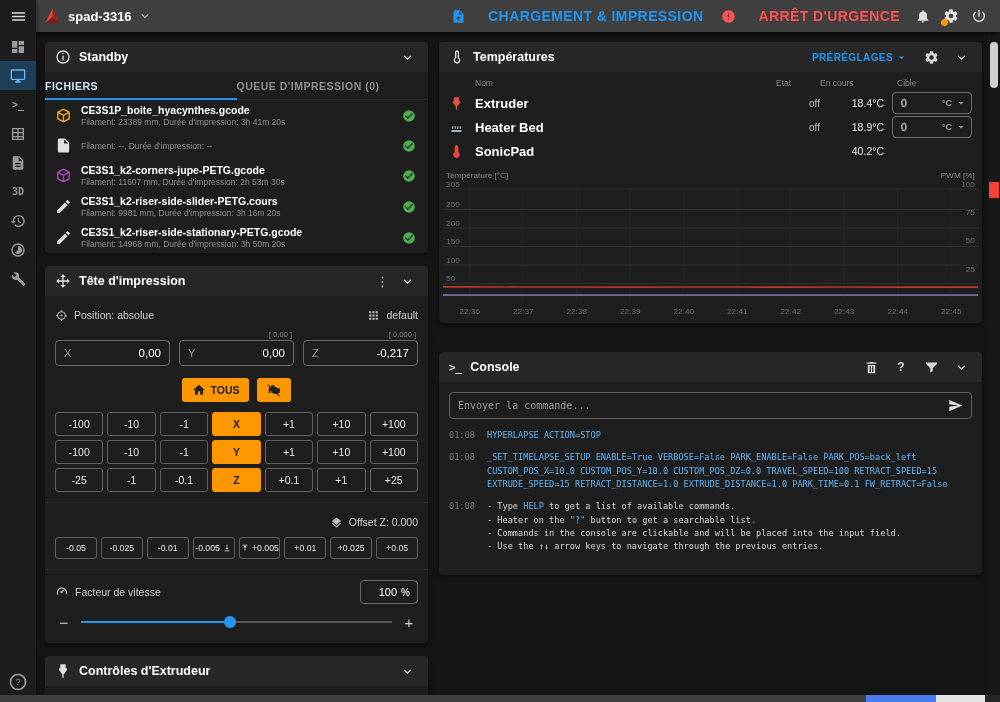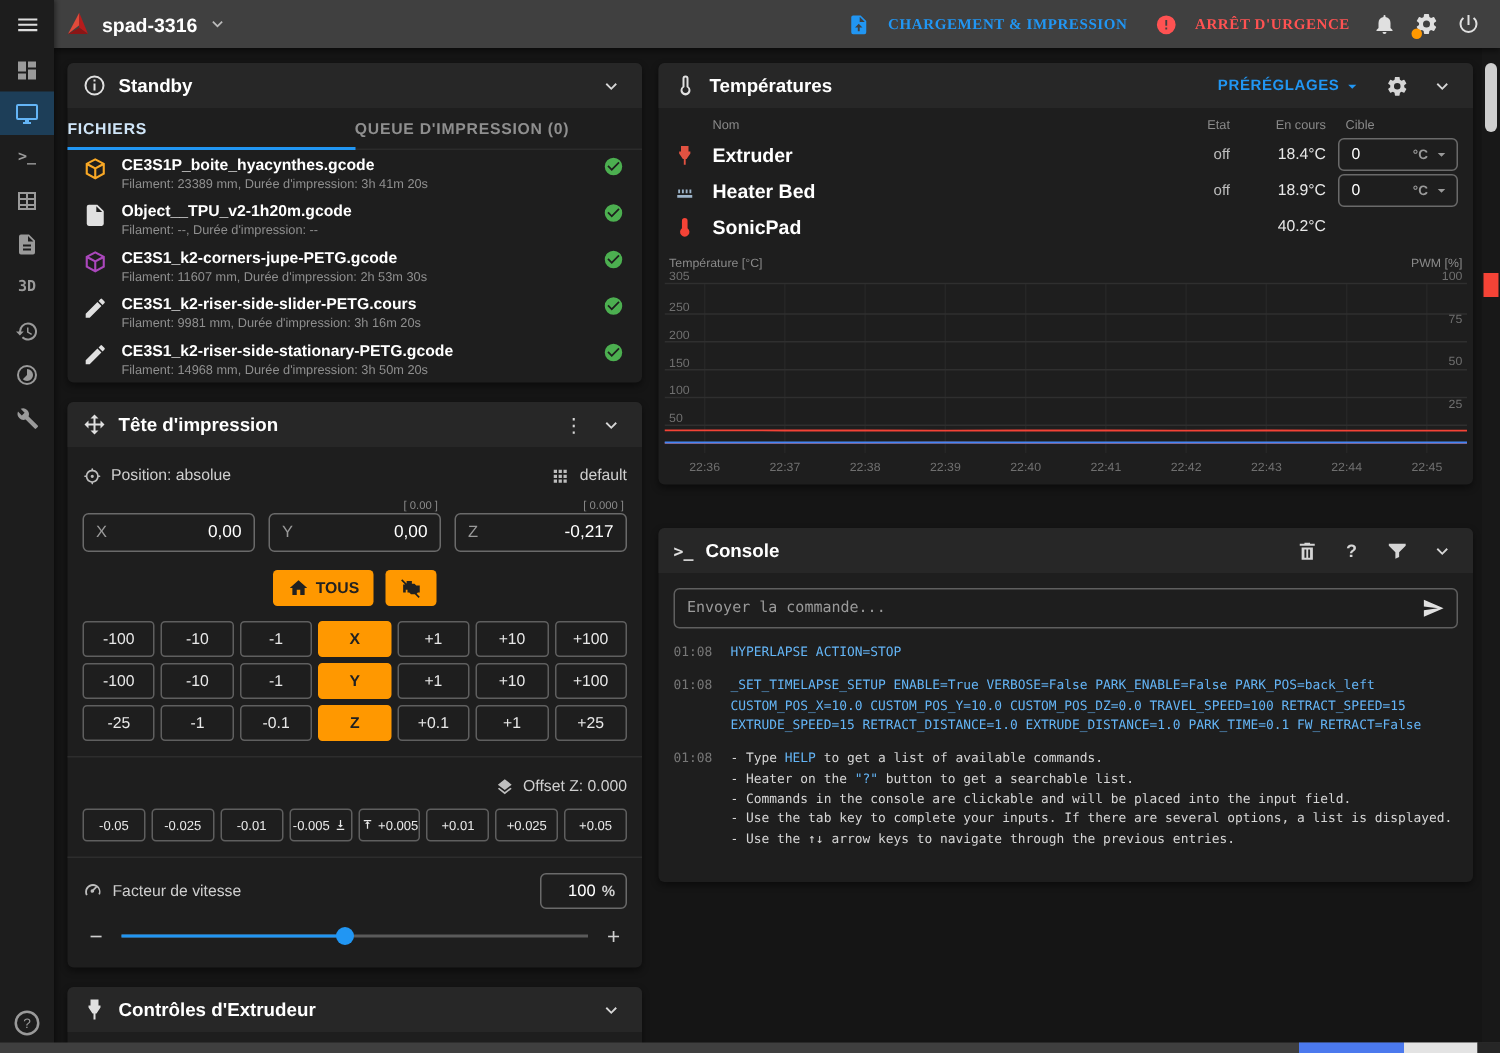--- a/index.html
+++ b/index.html
@@ -10,21 +10,21 @@
   .ic svg{width:100%;height:100%;display:block;}
   .spacer{flex:1;}
 
   
   .topbar{position:absolute;left:36px;top:0;right:0;height:32px;background:#404040;display:flex;align-items:center;z-index:20;box-shadow:0 2px 4px rgba(0,0,0,.5);padding:0 8px 0 6px;}
   .brand{display:flex;align-items:center;gap:6px;cursor:pointer;}
   .brand .logo{width:20px;height:20px;}
   .brand .pname{font-size:13px;font-weight:bold;color:#fff;}
   .brand .caret{width:14px;height:14px;color:#bbb;}
   .topbar-right{margin-left:auto;display:flex;align-items:center;gap:2px;}
-  .tb-btn{display:flex;align-items:center;gap:12px;background:none;border:none;font-family:Liberation Serif, serif;font-size:10px;font-weight:bold;letter-spacing:.4px;cursor:pointer;padding:6px 8px;border-radius:3px;}
+  .tb-btn{display:flex;align-items:center;gap:22px;background:none;border:none;font-family:Liberation Sans, sans-serif;font-size:14px;font-weight:bold;letter-spacing:.4px;cursor:pointer;padding:6px 8px;border-radius:3px;}
   .tb-btn.upload{color:var(--accent);}
   .tb-btn.estop{color:#ff5252;}
   .tb-btn .ic{width:15px;height:15px;}
   .tb-icon{width:26px;height:26px;display:flex;align-items:center;justify-content:center;color:#e0e0e0;cursor:pointer;position:relative;}
   .tb-icon .ic{width:16px;height:16px;}
   .tb-icon .badge{position:absolute;left:3px;bottom:3px;width:7px;height:7px;border-radius:50%;background:var(--orange);}
 
   
   .sidebar{position:absolute;left:0;top:0;width:36px;height:100%;background:#1d1d1d;z-index:21;display:flex;flex-direction:column;align-items:center;box-shadow:1px 0 3px rgba(0,0,0,.4);}
   .sb-menu{width:36px;height:32px;display:flex;align-items:center;justify-content:center;color:#ddd;cursor:pointer;}
@@ -48,21 +48,21 @@
   .hdr-icon.qmark{font-size:12px;font-weight:bold;}
   .kebab{font-size:13px;color:#d5d5d5;width:12px;text-align:center;cursor:pointer;line-height:1;}
   .presets-btn{display:flex;align-items:center;gap:2px;color:var(--accent);font-size:10px;font-weight:bold;letter-spacing:.4px;cursor:pointer;padding:4px 4px;}
   .presets-btn .ic{width:13px;height:13px;}
 
   
   .tabs{display:flex;border-bottom:1px solid #2b2b2b;}
   .tab{flex:1;text-align:left;padding:8px 0 7px;font-size:10.5px;font-weight:bold;letter-spacing:.5px;color:#8f8f8f;cursor:pointer;position:relative;}
   .tab.active{color:#cfe5f8;}
   .tab.active::after{content:"";position:absolute;left:0;right:0;bottom:-1px;height:2px;background:var(--accent);}
-  .file-row{display:flex;gap:9px;padding:4px 12px 4px 10px;min-height:29px;cursor:pointer;}
+  .file-row{display:flex;align-items:center;gap:9px;padding:4px 12px 4px 10px;min-height:29px;cursor:pointer;}
   .f-icon{width:17px;height:17px;flex:none;}
   .f-text{flex:1;min-width:0;}
   .f-name{font-size:10.5px;color:#fff;font-weight:bold;white-space:nowrap;overflow:hidden;text-overflow:ellipsis;}
   .f-meta{font-size:8.5px;color:#8f8f8f;margin-top:1px;white-space:nowrap;overflow:hidden;}
   .f-check{width:14px;height:14px;color:var(--green);flex:none;}
 
   
   .th-body{padding:8px 0 10px;}
   .row{display:flex;align-items:center;gap:6px;padding:0 10px;}
   .pos-row{height:22px;font-size:10.5px;color:#cfcfcf;}
@@ -98,21 +98,21 @@
   .slider .thumb{position:absolute;top:3px;width:12px;height:12px;border-radius:50%;background:var(--accent);}
 
   
   .ext-body{padding:8px 0 14px;}
 
   
   .temp-table{padding:2px 10px 0;}
   .t-head,.t-row{display:grid;grid-template-columns:26px 1fr 44px 64px 88px;align-items:center;}
   .t-head{font-size:8.5px;color:#8a8a8a;height:17px;}
   .t-row{height:24px;}
-  .ta-r{text-align:right;}
+  .ta-r{text-align:left;}
   .c-cible{padding-left:13px;}
   .t-icon{width:15px;height:15px;}
   .t-name{font-size:13px;font-weight:bold;color:#fff;cursor:pointer;}
   .t-state{font-size:10px;color:#bdbdbd;text-align:right;}
   .t-current{font-size:10.5px;color:#e8e8e8;text-align:right;}
   .t-target{display:flex;justify-content:flex-end;}
   .target-box{width:80px;height:22px;border:1px solid #6a6a6a;border-radius:4px;display:flex;align-items:center;padding:0 4px 0 8px;gap:3px;cursor:text;}
   .target-box .tv{color:#fff;font-size:10.5px;flex:1;}
   .target-box .tu{color:#9a9a9a;font-size:9px;font-weight:bold;}
   .target-box .ic{width:12px;height:12px;color:#9a9a9a;}
@@ -315,21 +315,20 @@
               </svg>
             </span>
           </div>
           <div class="file-row">
             <span class="ic f-icon" style="color: rgb(224, 224, 224);">
               <svg xmlns="http://www.w3.org/2000/svg" viewBox="0 0 24 24" fill="currentColor">
                 <path d="M14 2H6a2 2 0 0 0-2 2v16a2 2 0 0 0 2 2h12a2 2 0 0 0 2-2V8zm-1 7V3.5L18.5 9z"></path>
               </svg>
             </span>
             <div class="f-text">
-              <div class="f-name">Object__TPU_v2-1h20m.gcode</div>
               <div class="f-meta">Filament: --, Durée d'impression: --</div>
             </div>
             <span class="ic f-check">
               <svg xmlns="http://www.w3.org/2000/svg" viewBox="0 0 24 24" fill="currentColor">
                 <path d="M12 2a10 10 0 1 0 10 10A10 10 0 0 0 12 2zm-2 15-5-5 1.41-1.41L10 14.17l7.59-7.59L19 8z"></path>
               </svg>
             </span>
           </div>
           <div class="file-row">
             <span class="ic f-icon" style="color: rgb(171, 71, 188);">
@@ -774,21 +773,20 @@
             <div class="c-body">
               <div class="c-line"><span>_SET_TIMELAPSE_SETUP ENABLE=True VERBOSE=False PARK_ENABLE=False PARK_POS=back_left CUSTOM_POS_X=10.0 CUSTOM_POS_Y=10.0 CUSTOM_POS_DZ=0.0 TRAVEL_SPEED=100 RETRACT_SPEED=15 EXTRUDE_SPEED=15 RETRACT_DISTANCE=1.0 EXTRUDE_DISTANCE=1.0 PARK_TIME=0.1 FW_RETRACT=False</span></div>
             </div>
           </div>
           <div class="console-entry response">
             <span class="c-time">01:08</span>
             <div class="c-body">
               <div class="c-line"><span>- Type </span><span class="accent">HELP</span><span> to get a list of available commands.</span></div>
               <div class="c-line"><span>- Heater on the </span><span class="accent">"?"</span><span> button to get a searchable list.</span></div>
               <div class="c-line"><span>- Commands in the console are clickable and will be placed into the input field.</span></div>
-              <div class="c-line"><span>- Use the tab key to complete your inputs. If there are several options, a list is displayed.</span></div>
               <div class="c-line"><span>- Use the ↑↓ arrow keys to navigate through the previous entries.</span></div>
             </div>
           </div>
         </div>
     </section>
 
   </div>
 </div>
 
 <div class="scrollbar">

